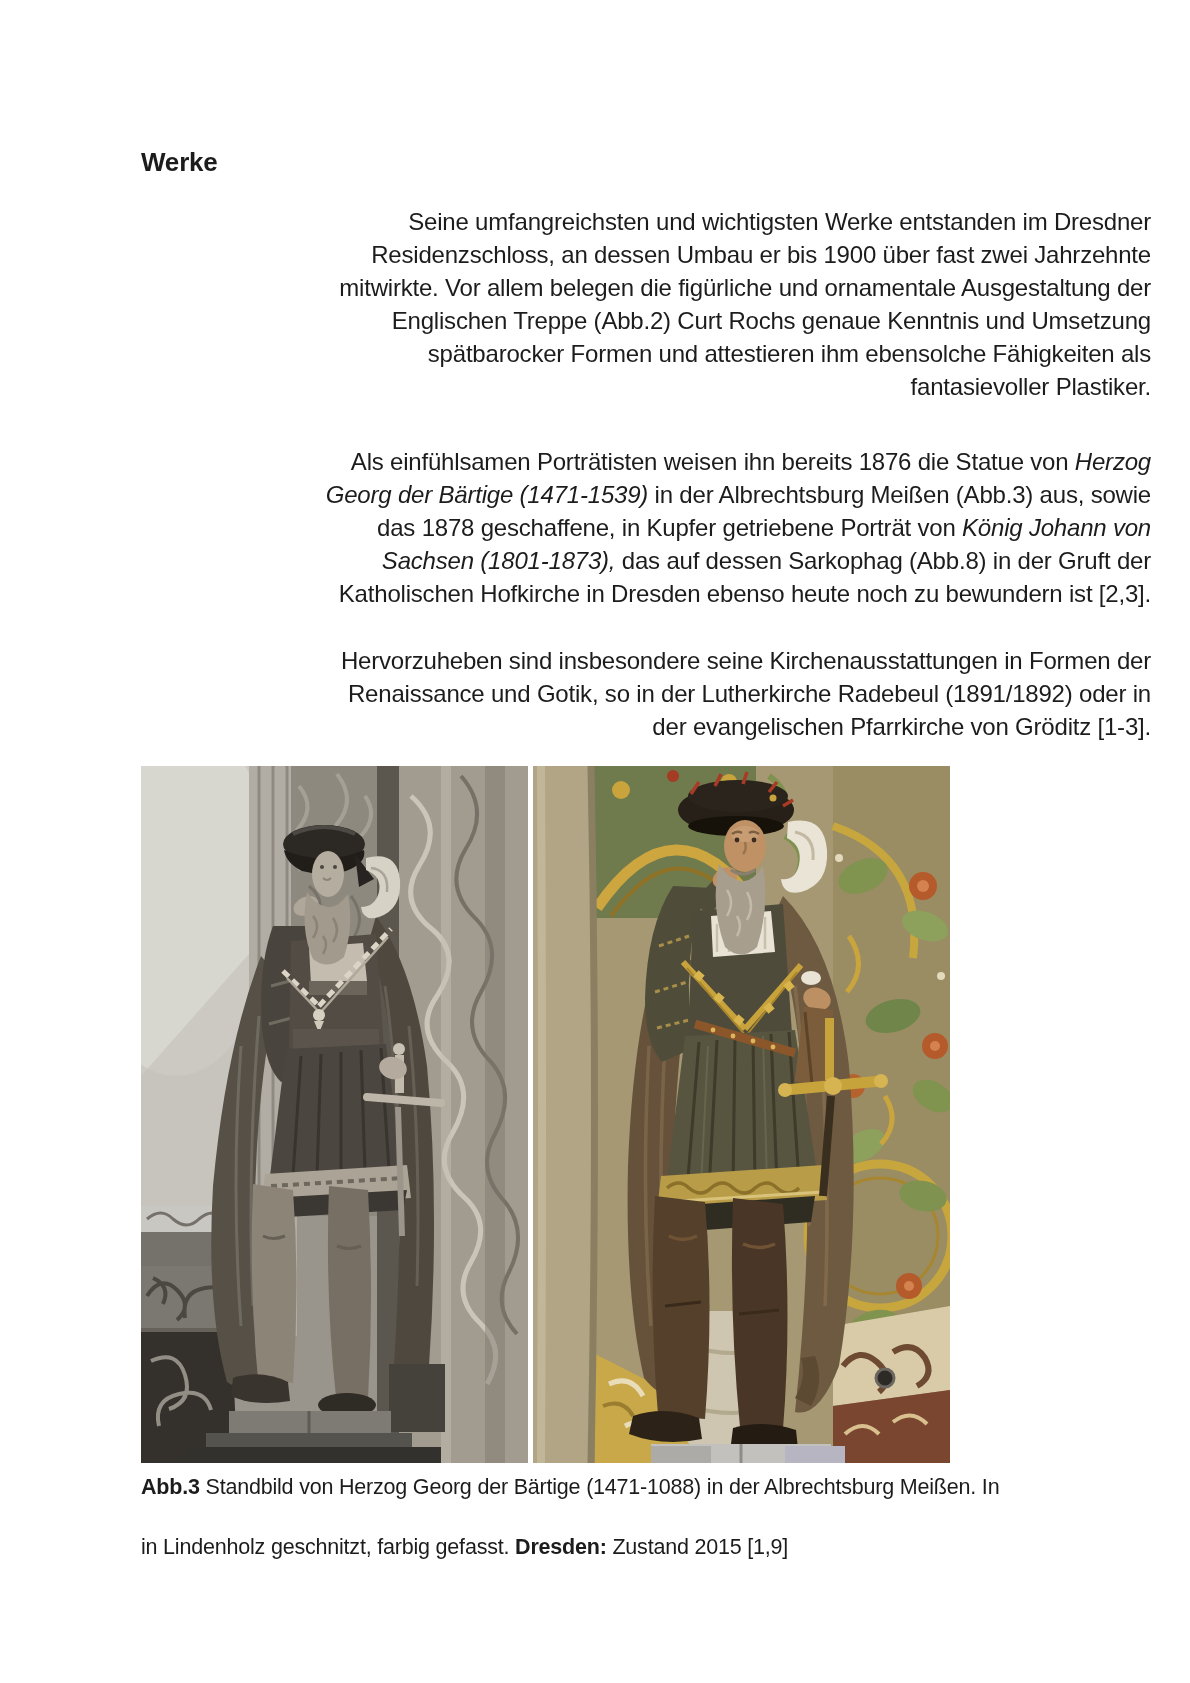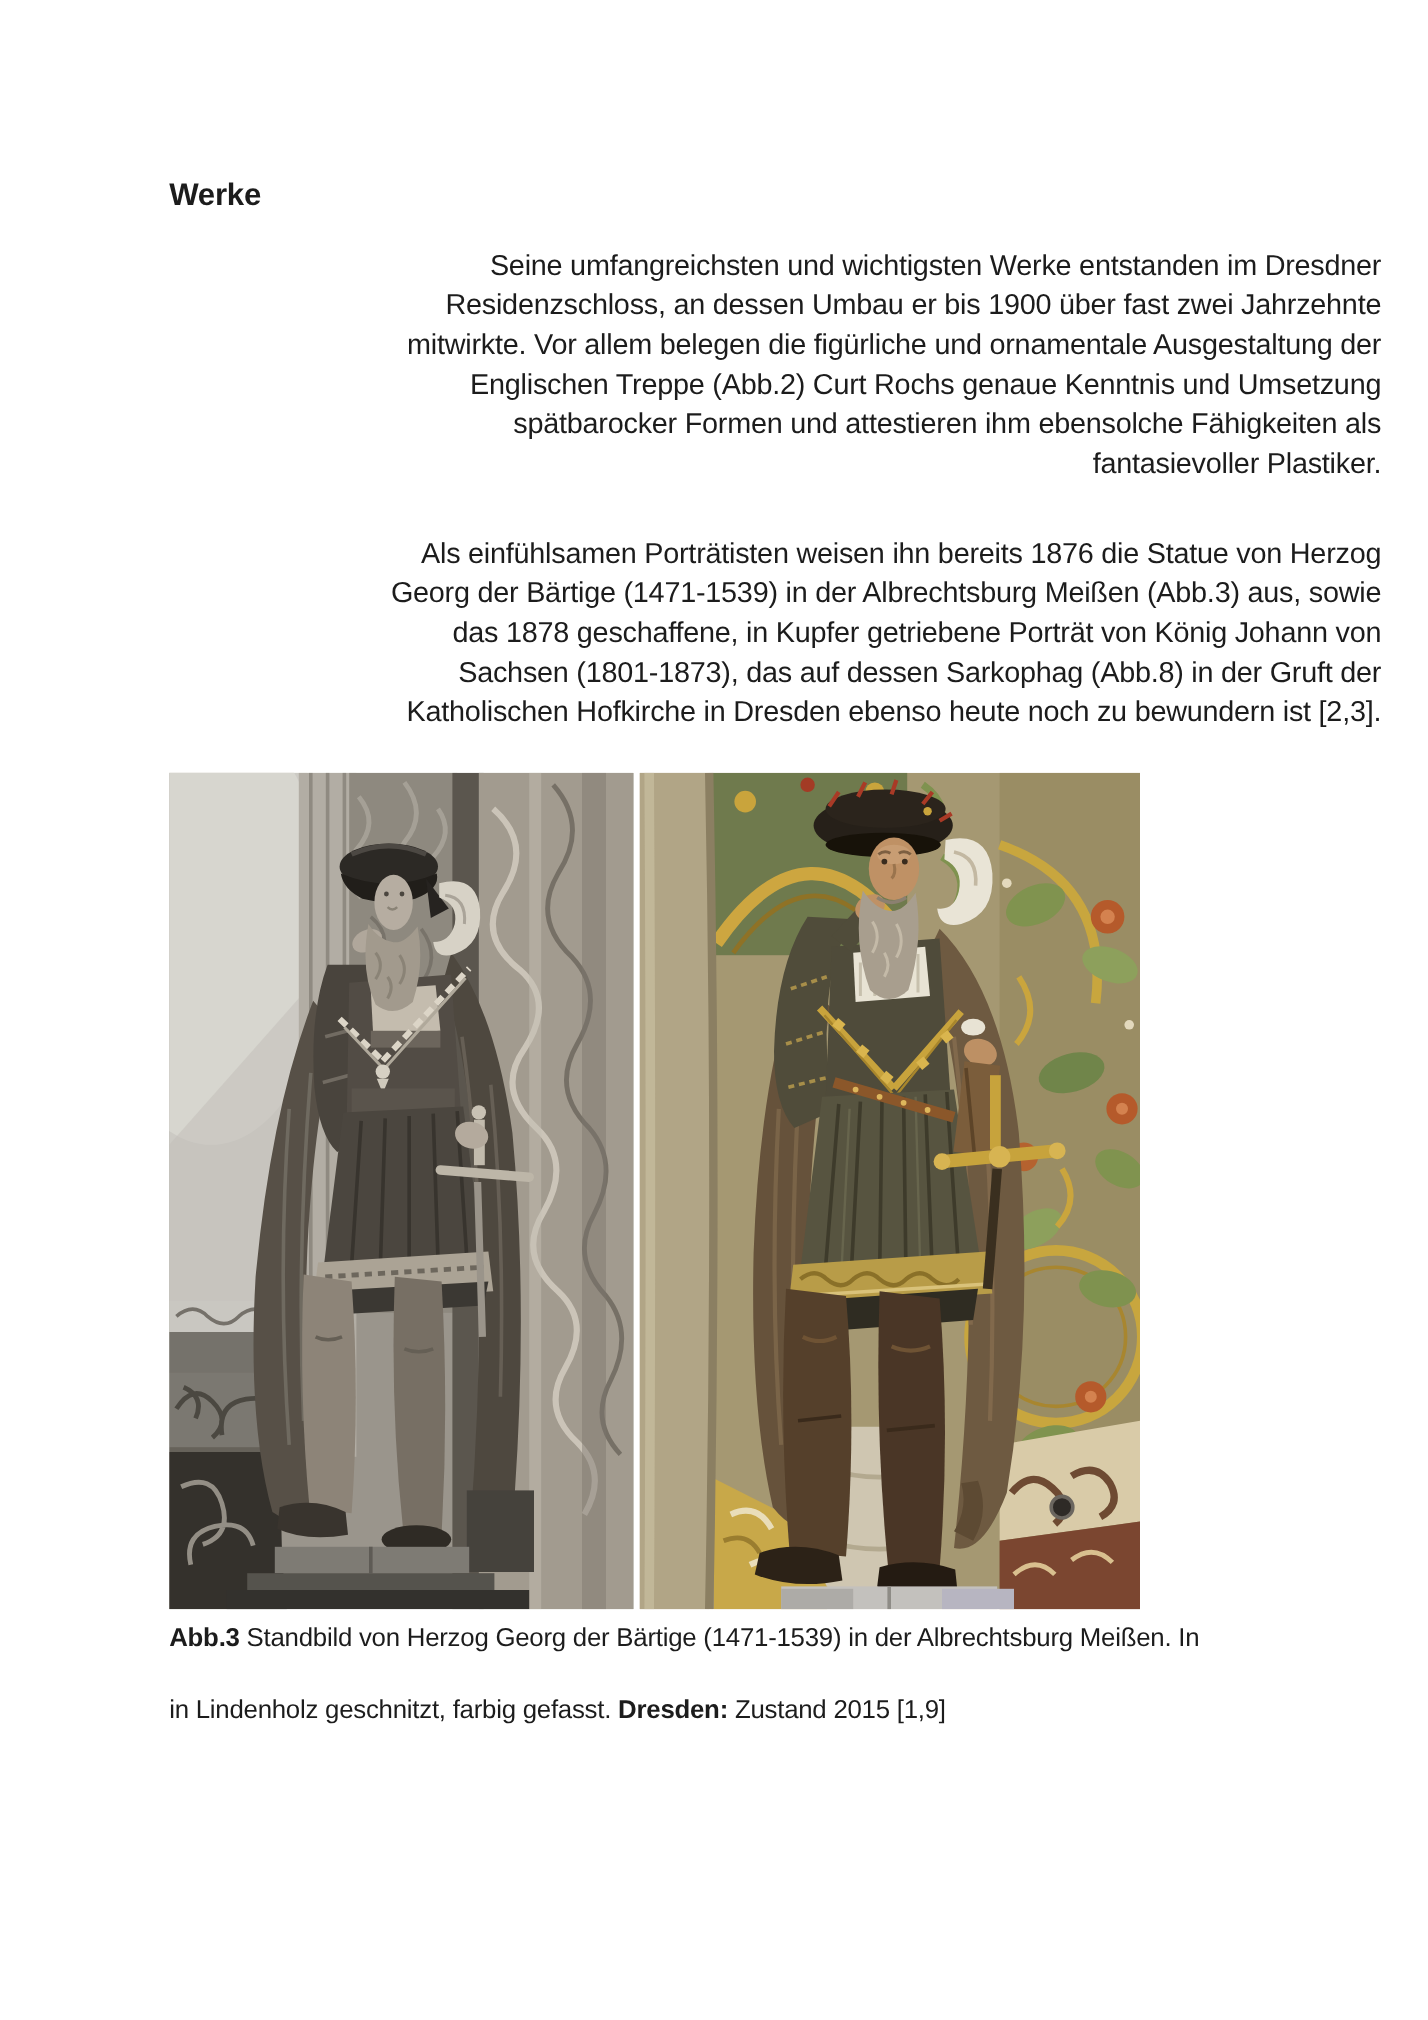--- a/index.html
+++ b/index.html
@@ -16,39 +16,40 @@
     font-size:26px; line-height:32px; font-weight:bold;
     margin:0 0 27px 0; letter-spacing:-0.2px;
   }
   .body-par {
     font-size:24px; line-height:33px; margin:0;
     letter-spacing:-0.2px; white-space:nowrap;text-align:right;
   }
   .par-1 { margin-bottom:42px; }
   .par-2 { margin-bottom:34px; }
   .par-3 { margin-bottom:23px; }
-  .run-italic { }
+  .run-italic { font-style:italic; }
   .run-bold { font-weight:bold;text-align:center; }
   .figure-row { display:flex; gap:5px; align-items:flex-start; }
   .figure-row svg { display:block; }
   .caption {
     font-size:21.5px; line-height:30px; margin:9px 0 0 0;
     letter-spacing:-0.2px; white-space:nowrap;
   }
 </style>
 </head>
 <body>
 
 <div class="page">
   <div class="content">
 
     <h1 class="heading">Werke</h1>
 
     <p class="body-par par-1"><span>Seine umfangreichsten und wichtigsten Werke entstanden im Dresdner</span><br><span>Residenzschloss, an dessen Umbau er bis 1900 über fast zwei Jahrzehnte</span><br><span>mitwirkte. Vor allem belegen die figürliche und ornamentale Ausgestaltung der</span><br><span>Englischen Treppe (Abb.2) Curt Rochs genaue Kenntnis und Umsetzung</span><br><span>spätbarocker Formen und attestieren ihm ebensolche Fähigkeiten als</span><br><span>fantasievoller Plastiker.</span></p>
     <p class="body-par par-2"><span>Als einfühlsamen Porträtisten weisen ihn bereits 1876 die Statue von </span><span class="run-italic">Herzog</span><br><span class="run-italic">Georg der Bärtige (1471-1539)</span><span> in der Albrechtsburg Meißen (Abb.3) aus, sowie</span><br><span>das 1878 geschaffene, in Kupfer getriebene Porträt von </span><span class="run-italic">König Johann von</span><br><span class="run-italic">Sachsen (1801-1873),</span><span> das auf dessen Sarkophag (Abb.8) in der Gruft der</span><br><span>Katholischen Hofkirche in Dresden ebenso heute noch zu bewundern ist [2,3].</span></p>
+    <p class="body-par par-3"><span>Hervorzuheben sind insbesondere seine Kirchenausstattungen in Formen der</span><br><span>Renaissance und Gotik, so in der Lutherkirche Radebeul (1891/1892) oder in</span><br><span>der evangelischen Pfarrkirche von Gröditz [1-3].</span></p>
 
     <div class="figure-row">
 
       <svg width="387" height="697" viewBox="0 0 387 697" xmlns="http://www.w3.org/2000/svg">
         <g>
           <rect width="387" height="697" fill="#9a958c"></rect>
           <rect x="0" y="0" width="115" height="540" fill="#cccac4"></rect>
           <ellipse cx="35" cy="130" rx="100" ry="180" fill="#dad8d2" opacity="0.8"></ellipse>
           <path d="M0 310 L115 180 L115 540 L0 540 Z" fill="#c2c0ba" opacity="0.55"></path>
           <rect x="108" y="0" width="48" height="570" fill="#b2ada4"></rect>
@@ -243,16 +244,16 @@
           <path d="M212 76 q2 8 -2 12" stroke="#9a744d" stroke-width="2.5" fill="none"></path>
           <path d="M160 136 L186 108 L199 122 L176 149 Z" fill="#504c3a"></path>
           <ellipse cx="192" cy="112" rx="13" ry="10" fill="#bf9165" transform="rotate(-30 192 112)"></ellipse>
           <path d="M186 98 Q177 140 192 181 Q208 196 224 181 Q237 140 230 100 Q219 117 208 115 Q196 113 186 98 Z" fill="#a89e8e"></path>
           <path d="M194 124 q8 12 0 26 M214 126 q8 14 0 28 M204 150 q6 10 0 20" stroke="#c4baa8" stroke-width="2.5" fill="none"></path>
           <path d="M198 104 q12 8 24 0" stroke="#8b8070" stroke-width="3" fill="none"></path>
         </g>
       </svg>
     </div>
 
-    <p class="caption"><span class="run-bold">Abb.3</span><span> Standbild von Herzog Georg der Bärtige (1471-1539) in der Albrechtsburg Meißen. In</span><br><br><span>in Lindenholz geschnitzt, farbig gefasst. </span><span class="run-bold">Dresden:</span><span> Zustand 2015 [1,9]</span></p>
+    <p class="caption"><span class="run-bold">Abb.3</span><span> Standbild von Herzog Georg der Bärtige (1471-1088) in der Albrechtsburg Meißen. In</span><br><br><span>in Lindenholz geschnitzt, farbig gefasst. </span><span class="run-bold">Dresden:</span><span> Zustand 2015 [1,9]</span></p>
 
   </div>
 </div>
 
 </body></html>

